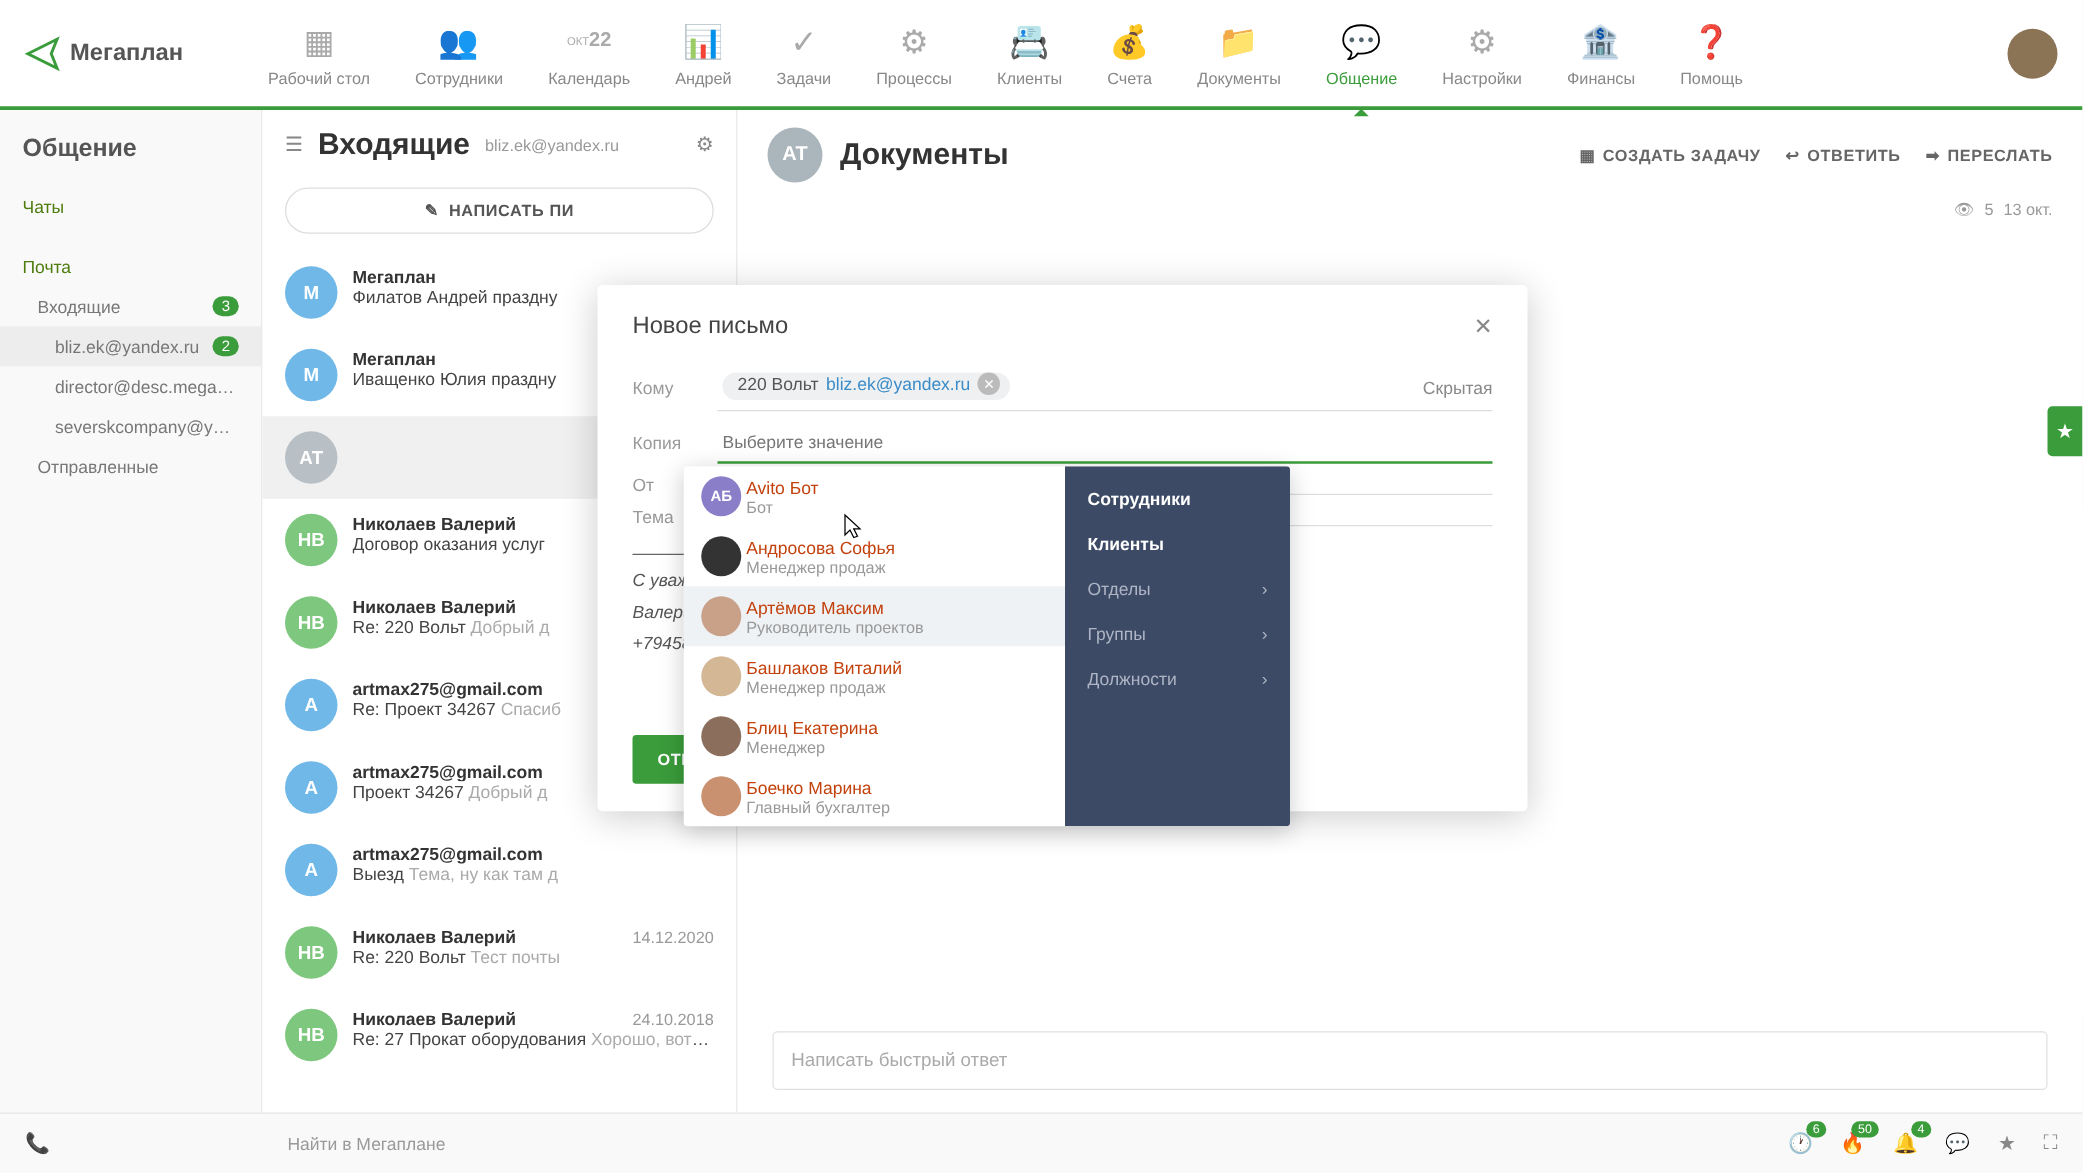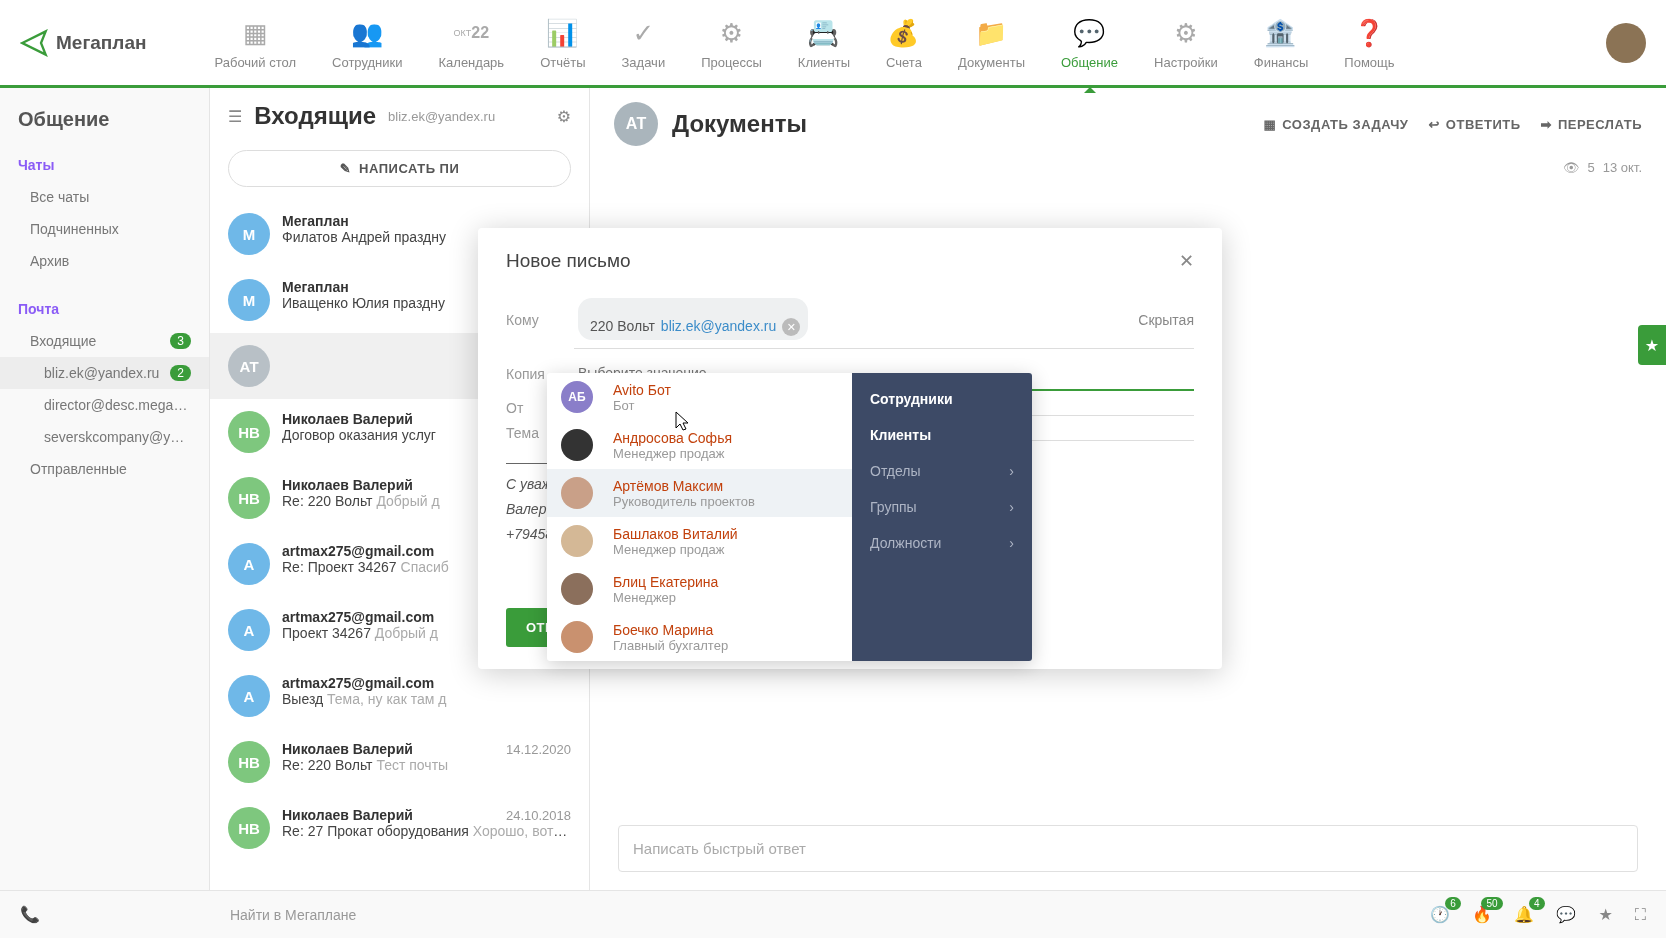--- a/index.html
+++ b/index.html
@@ -12,21 +12,21 @@
 .nav-item{display:flex;flex-direction:column;align-items:center;padding:8px 18px;cursor:pointer;color:#888;font-size:13px;position:relative}
 .nav-item.active{color:#3a9c3a}
 .nav-item.active::after{content:'';position:absolute;bottom:-15px;left:50%;transform:translateX(-50%);border:6px solid transparent;border-bottom-color:#3a9c3a}
 .nav-icon{width:36px;height:36px;margin-bottom:4px;display:flex;align-items:center;justify-content:center;color:#aaa}
 .nav-item.active .nav-icon{color:#3a9c3a}
 .avatar-top{width:40px;height:40px;border-radius:50%;background:#8b7355;margin-left:auto}
 .main{display:flex;height:calc(100% - 88px - 48px)}
 .sidebar-left{width:210px;background:#f9f9f9;padding:20px 0;border-right:1px solid #e5e5e5}
 .sidebar-left h2{font-size:20px;color:#555;padding:0 18px 18px;font-weight:600}
 .sidebar-section{margin-bottom:16px}
-.sidebar-heading{font-size:14px;color:#8b5cf6;font-weight:700;padding:8px 18px}
+.sidebar-heading{font-size:14px;color:#4d7c0f;font-weight:400;padding:8px 18px}
 .sidebar-item{font-size:14px;color:#777;padding:8px 18px 8px 30px;cursor:pointer;display:flex;align-items:center;justify-content:space-between}
 .sidebar-item.active{background:#ededed}
 .badge{background:#3a9c3a;color:#fff;border-radius:10px;padding:1px 7px;font-size:12px}
 .mail-list{width:380px;background:#fff;border-right:1px solid #e5e5e5;display:flex;flex-direction:column}
 .mail-header{padding:14px 18px;display:flex;align-items:center;gap:12px}
 .burger{color:#888;cursor:pointer}
 .mail-title{font-size:24px;font-weight:600;color:#333}
 .mail-sub{font-size:13px;color:#999}
 .gear{margin-left:auto;color:#888;cursor:pointer}
 .compose-btn{margin:6px 18px 14px;border:1px solid #ddd;border-radius:20px;padding:10px;text-align:center;font-size:13px;color:#555;font-weight:600;letter-spacing:.5px;display:flex;align-items:center;justify-content:center;gap:8px;cursor:pointer}
@@ -56,34 +56,34 @@
 .bi-badge{position:absolute;top:-8px;right:-10px;background:#3a9c3a;color:#fff;border-radius:9px;font-size:10px;padding:1px 5px}
 .modal-overlay{position:absolute;top:88px;left:0;right:0;bottom:0;background:rgba(0,0,0,0);pointer-events:none}
 .modal{position:absolute;top:140px;left:478px;width:744px;background:#fff;border-radius:4px;box-shadow:0 4px 30px rgba(0,0,0,.2);padding:22px 28px;pointer-events:auto}
 .modal-header{display:flex;justify-content:space-between;align-items:center;margin-bottom:18px}
 .modal-title{font-size:19px;color:#444}
 .modal-close{color:#888;cursor:pointer;font-size:18px}
 .field-row{display:flex;align-items:center;margin-bottom:8px;position:relative}
 .field-label{width:68px;font-size:14px;color:#999}
 .field-input{flex:1;border:none;border-bottom:1px solid #ddd;padding:8px 4px;font-size:14px;outline:none}
 .field-input.active{border-bottom:2px solid #3a9c3a}
-.chip{display:inline-flex;align-items:flex-start;background:#eef0f1;border-radius:14px;padding:20px 8px 4px 12px;font-size:14px;color:#555;gap:6px}
+.chip{display:inline-flex;align-items:center;background:#eef0f1;border-radius:14px;padding:0 8px 4px 12px;font-size:14px;color:#555;gap:6px}
 .chip-email{color:#3b8cc9}
 .chip-x{width:18px;height:18px;border-radius:50%;background:#bbb;color:#fff;display:flex;align-items:center;justify-content:center;font-size:11px;cursor:pointer}
 .hidden-link{position:absolute;right:0;font-size:14px;color:#888;cursor:pointer}
 .body-area{margin-top:22px;color:#555;font-size:14px;font-style:italic;line-height:1.8}
 .body-area hr{border:none;border-top:1px solid #666;margin-bottom:8px;width:220px}
 .modal-footer{margin-top:60px;display:flex;align-items:center;gap:24px}
 .send-btn{background:#3a9c3a;color:#fff;border:none;padding:12px 20px;font-size:13px;font-weight:600;letter-spacing:.5px;border-radius:3px;cursor:pointer}
 .attach{color:#888;font-size:13px;font-weight:600;letter-spacing:.5px;display:flex;align-items:center;gap:6px;cursor:pointer}
 .dropdown{position:absolute;top:285px;left:547px;width:485px;background:#fff;box-shadow:0 4px 20px rgba(0,0,0,.2);display:flex;pointer-events:auto;border-radius:3px;overflow:hidden}
 .dd-list{flex:1;max-height:296px;overflow-y:auto;position:relative}
 .dd-list::-webkit-scrollbar{width:6px}
 .dd-list::-webkit-scrollbar-thumb{background:#ccc;border-radius:3px}
-.dd-item{display:flex;align-items:center;padding:8px 14px;gap:20px;cursor:pointer}
+.dd-item{display:flex;align-items:center;padding:8px 14px;gap:4px;cursor:pointer}
 .dd-item.hover{background:#eef2f5}
 .dd-avatar{width:32px;height:32px;border-radius:50%;display:flex;align-items:center;justify-content:center;color:#fff;font-size:12px;font-weight:600;flex-shrink:0}
 .dd-name{font-size:14px;color:#c2410c}
 .dd-role{font-size:13px;color:#999}
 .dd-cats{width:180px;background:#3d4a66;padding:8px 0}
 .dd-cat{padding:10px 18px;font-size:14px;color:#aeb5c5;cursor:pointer;display:flex;align-items:center;justify-content:space-between}
 .dd-cat.sel{background:#2f3a52;color:#fff}
 .dd-cat.bold{color:#fff;font-weight:600}
 .star-tab{position:absolute;right:0;top:325px;width:28px;height:40px;background:#3a9c3a;border-radius:4px 0 0 4px;display:flex;align-items:center;justify-content:center;color:#fff}
 .cursor{position:absolute;top:410px;left:672px;pointer-events:none;z-index:1000}
@@ -117,21 +117,21 @@
         <div class="nav-icon">
           <div style="font-size:9px;line-height:1">ОКТ</div>
           <div style="font-size:16px;font-weight:bold">22</div>
         </div>
         <span>Календарь</span>
       </div>
       <div class="nav-item">
         <div class="nav-icon">
           <span style="font-size:26px">📊</span>
         </div>
-        <span>Отчёты</span>
+        <span>Андрей</span>
       </div>
       <div class="nav-item">
         <div class="nav-icon">
           <span style="font-size:26px">✓</span>
         </div>
         <span>Задачи</span>
       </div>
       <div class="nav-item">
         <div class="nav-icon">
           <span style="font-size:26px">⚙</span>
@@ -182,25 +182,20 @@
       </div>
     </div>
   <div class="avatar-top"></div>
 </div>
 
 <div class="main">
   <div class="sidebar-left">
     <h2>Общение</h2>
     <div class="sidebar-section">
       <div class="sidebar-heading">Чаты</div>
-      <div id="sb-chats">
-          <div class="sidebar-item">Все чаты</div>
-          <div class="sidebar-item">Подчиненных</div>
-          <div class="sidebar-item">Архив</div>
-        </div>
     </div>
     <div class="sidebar-section">
       <div class="sidebar-heading">Почта</div>
       <div id="sb-mail">
           <div class="sidebar-item">
             <span style="overflow:hidden;text-overflow:ellipsis;white-space:nowrap">Входящие</span>
             <span class="badge">3</span>
           </div>
           <div class="sidebar-item active" style="padding-left: 44px;">
             <span style="overflow:hidden;text-overflow:ellipsis;white-space:nowrap">bliz.ek@yandex.ru</span>

